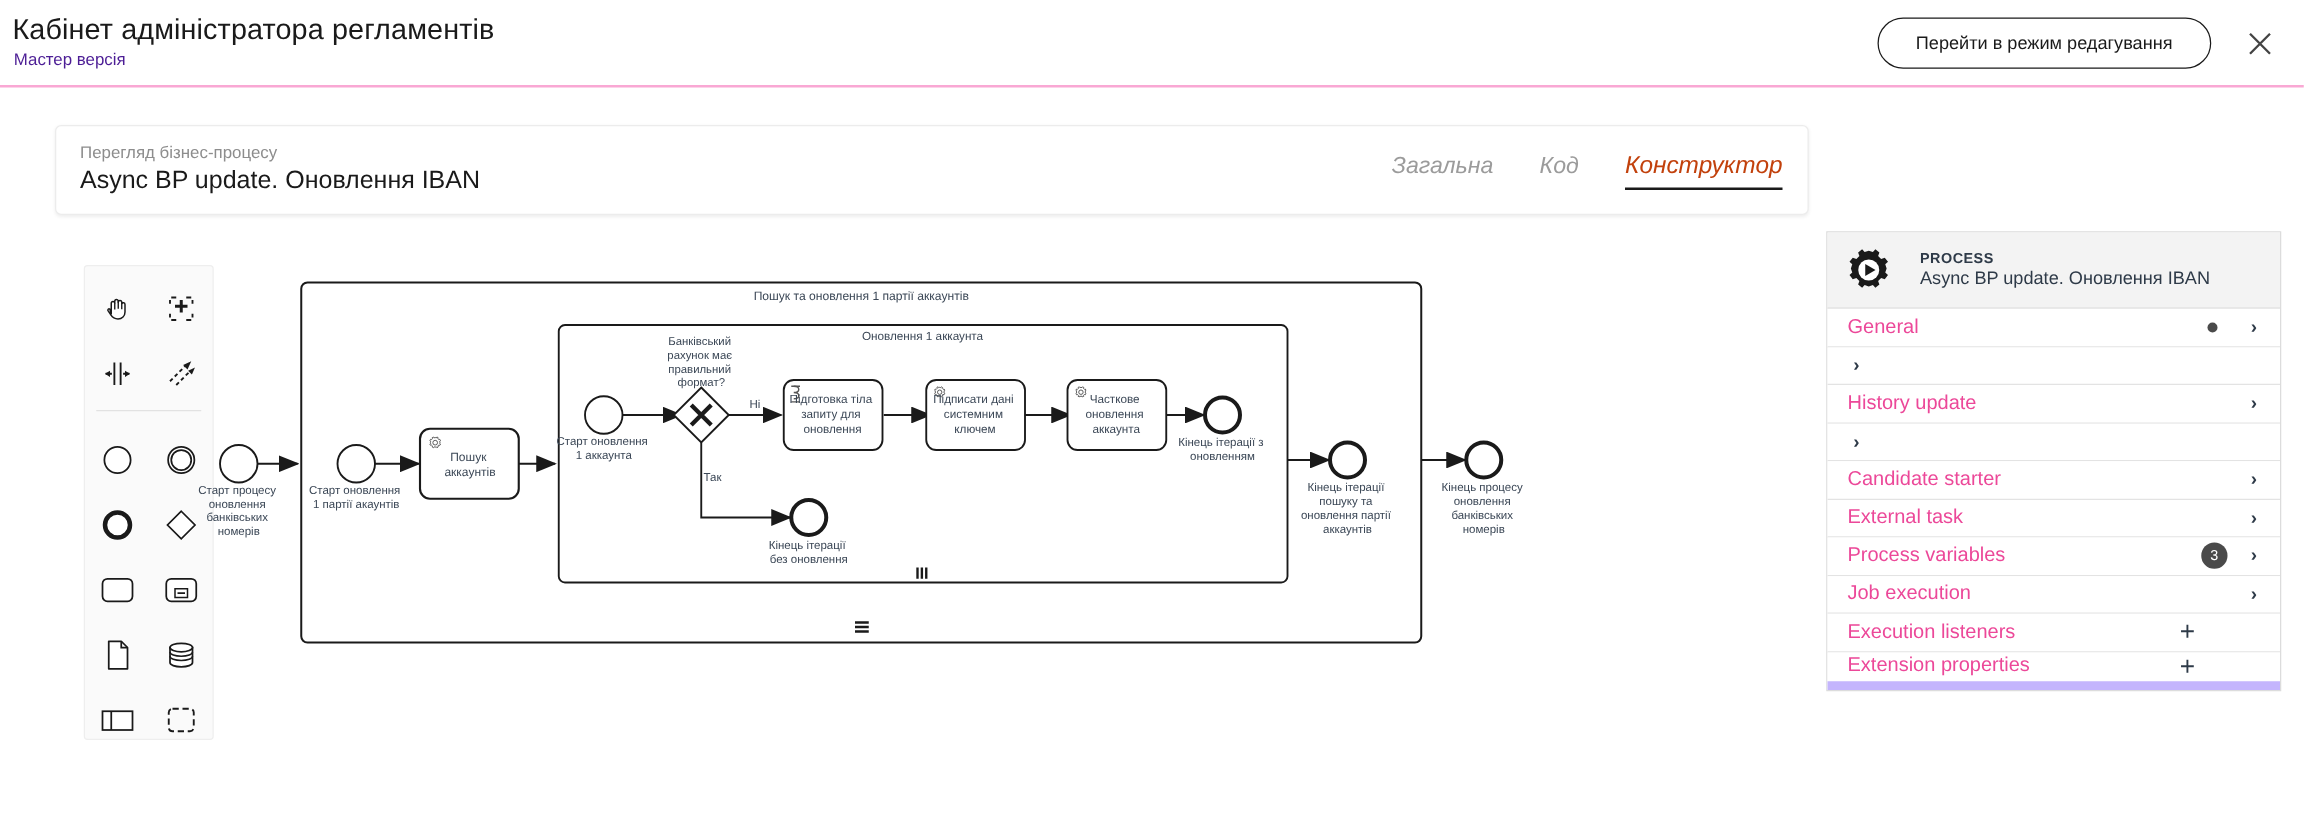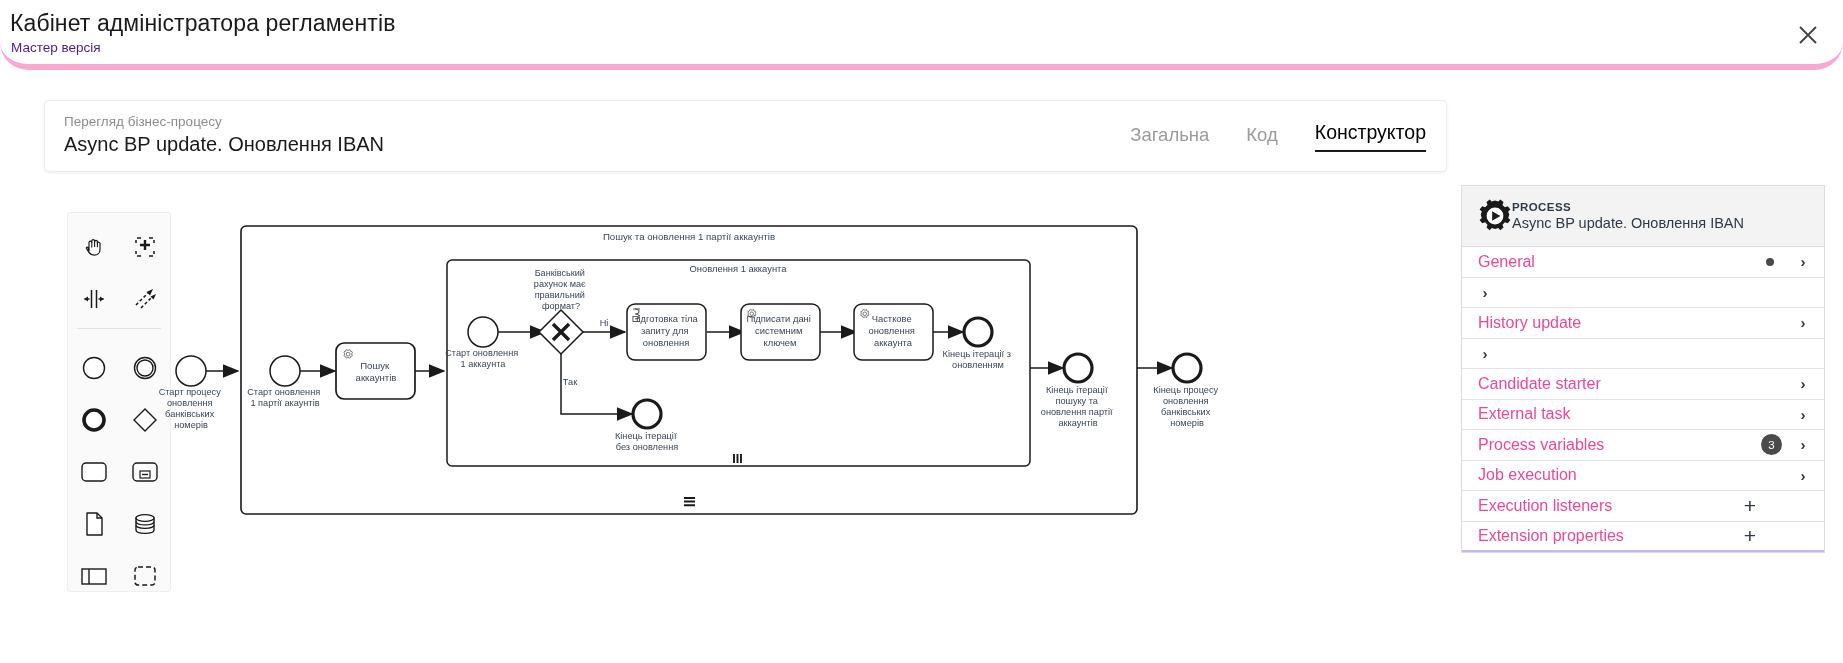--- a/index.html
+++ b/index.html
@@ -9,22 +9,21 @@
     background: #ffffff;
     font-family: "Liberation Sans", sans-serif;
     overflow: hidden;
   }
 
   
   #topbar {
     position: absolute; left: 0; top: 0;
     width: 1843px; height: 70px;
     background: #ffffff;
-    border-bottom: 6px solid #f9a8d4;
-    border-radius: 28px;
+    border-bottom: 2px solid #f9a8d4;
   }
   #app-title {
     position: absolute; left: 10px; top: 10px;
     font-size: 23px; color: #1a1a1a; letter-spacing: .1px;
   }
   #app-subtitle {
     position: absolute; left: 11px; top: 40px;
     font-size: 13.5px; color: #4c1d95;
   }
   #edit-mode-button {
@@ -54,28 +53,28 @@
   #breadcrumb-label {
     position: absolute; left: 19px; top: 13px;
     font-size: 13.5px; color: #8d8d8d;
   }
   #page-title {
     position: absolute; left: 19px; top: 32px;
     font-size: 20px; color: #1a1a1a;
   }
   #tabs {
     position: absolute; right: 20px; top: 20px;
-    display: flex; align-items: flex-end; gap: 37px;
+    display: flex; gap: 37px; font-style: italic;
   }
   .tab {
     font-size: 18.5px; color: #9b9b9b;
     padding-bottom: 6px; cursor: pointer; white-space: nowrap;
   }
   .tab.active {
-    color: #000000; font-size: 19.5px;
+    color: #c2410c; font-size: 19.5px;
     border-bottom: 2.2px solid #1a1a1a;
   }
 
   
   #palette {
     position: absolute; left: 67px; top: 212px;
     width: 104px; height: 380px;
     background: #fafafa;
     border: 1px solid #eeeeee;
     border-radius: 3px;
@@ -99,40 +98,40 @@
 
   
   #props-panel {
     position: absolute; right: 18px; top: 185px;
     width: 364px;
     background: #ffffff;
     border: 1px solid #dcdcdc;
     border-left: 1px solid #dcdcdc;
   }
   #props-header {
-    display: flex; align-items: center; gap: 0;
+    display: flex; align-items: center; gap: 24px;
     padding: 13px 14px 13px 16px;
     background: #f3f3f3;
     border-bottom: 1px solid #dcdcdc;
   }
   #props-header-text { line-height: 1.25; min-width: 0; }
   #props-kind {
     font-size: 11.5px; font-weight: bold; color: #2e3a48; letter-spacing: .4px;
   }
   #props-name {
     font-size: 14.5px; color: #2e3a48; white-space: nowrap;
     overflow: hidden; text-overflow: ellipsis;
   }
   .prop-row {
     display: flex; align-items: center;
     height: 30.5px; padding: 0 14px 0 16px;
     border-bottom: 1px solid #e3e3e3;
     cursor: pointer; background: #ffffff;
   }
-  .prop-row:last-child { border-bottom: 2px solid #c4b5fd; }
+  .prop-row:last-child { border-bottom: 7px solid #c4b5fd; }
   .prop-label { font-size: 16px; color: #ec4899; flex: 1; }
   .prop-dot {
     width: 8px; height: 8px; border-radius: 50%;
     background: #4a4a4a; margin-right: 22px;
   }
   .prop-badge {
     min-width: 21px; height: 21px; border-radius: 11px;
     background: #4a4a4a; color: #fff;
     font-size: 11.5px; display: flex; align-items: center;
     justify-content: center; padding: 0 6px; margin-right: 14px;
@@ -145,20 +144,21 @@
   
   .bpmn-label { font-family: "Liberation Sans", sans-serif; fill: #3b4756; }
 </style>
 </head>
 <body>
 
 <div id="topbar">
   <div id="app-title">Кабінет адміністратора регламентів</div>
   <div id="app-subtitle">Мастер версія</div>
 
+  <button id="edit-mode-button">Перейти в режим редагування</button>
 
   <div id="close-button">
     <svg width="22" height="22" viewBox="0 0 22 22">
       <path d="M3 3 L19 19 M19 3 L3 19" stroke="#444" stroke-width="1.9" fill="none"></path>
     </svg>
   </div>
 </div>
 
 <div id="header-card">
   <div id="breadcrumb-label">Перегляд бізнес-процесу</div>

